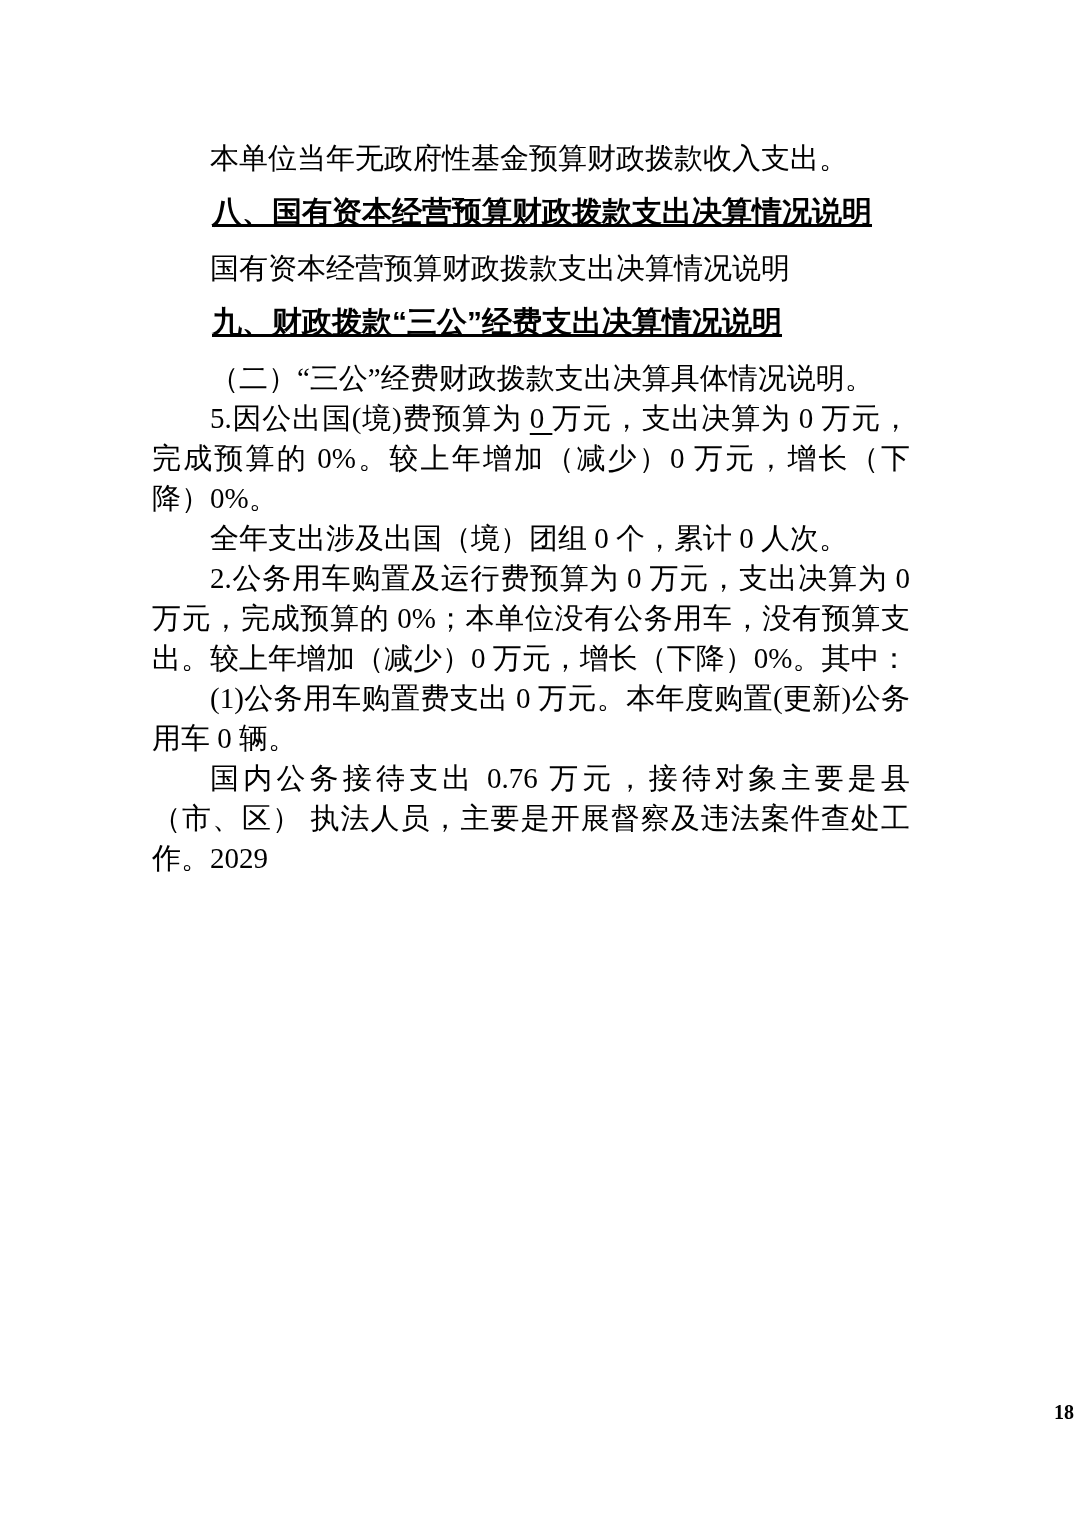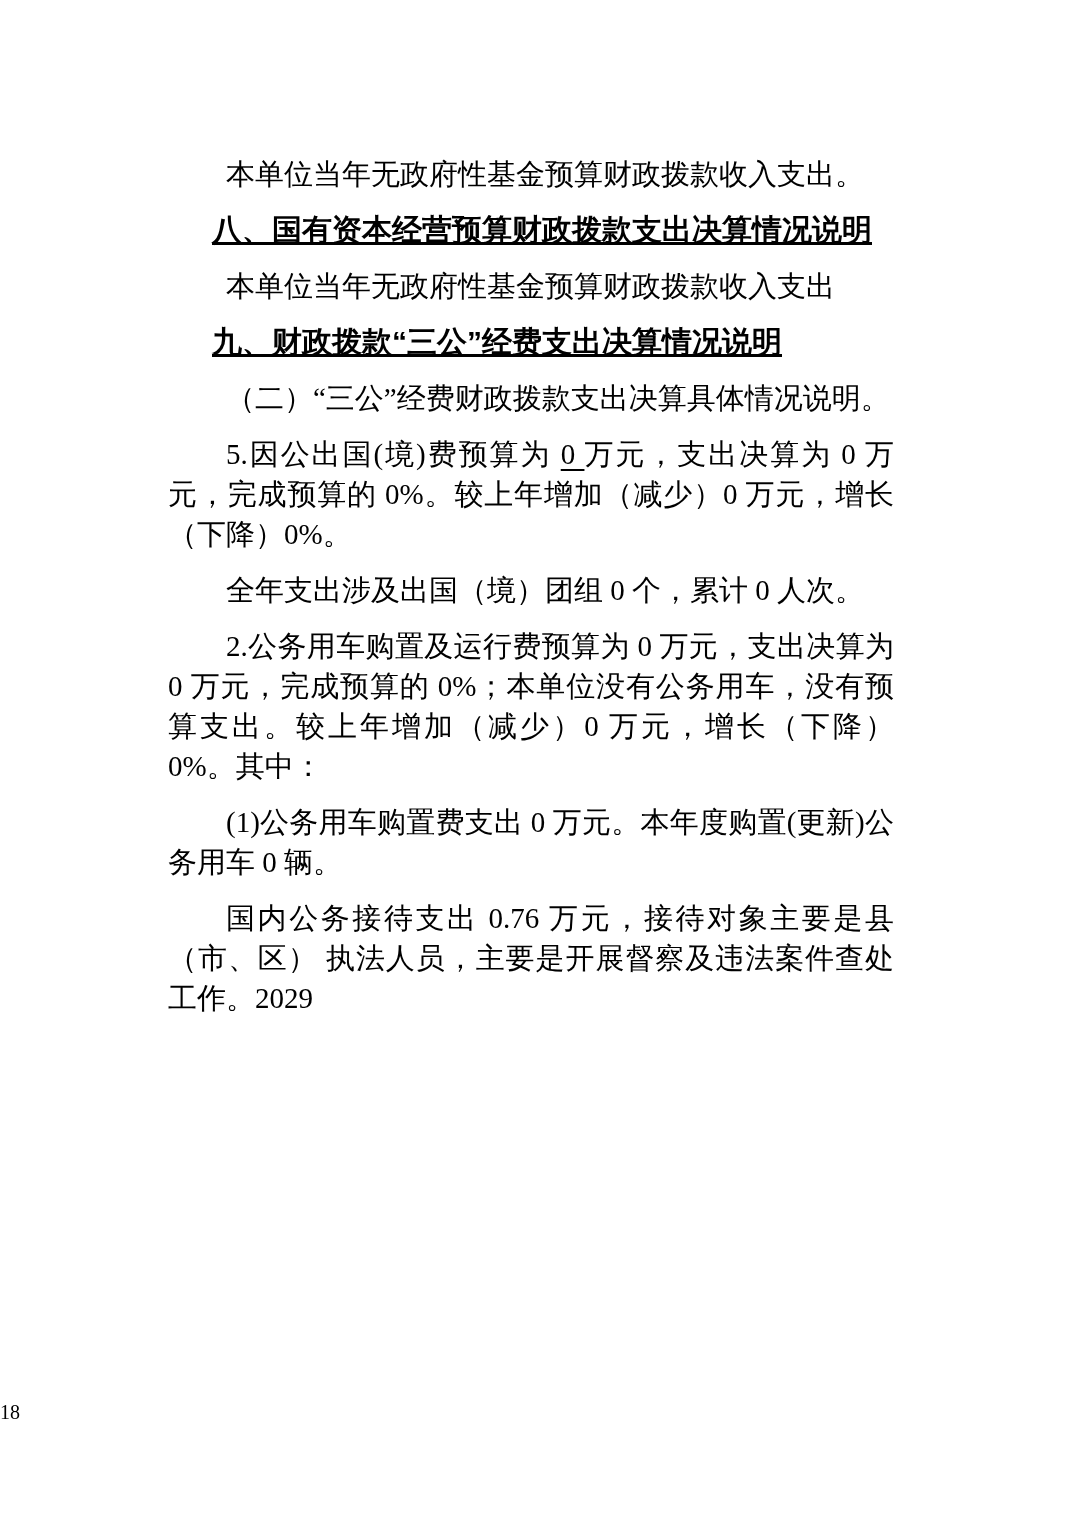--- a/index.html
+++ b/index.html
@@ -16,21 +16,21 @@
     font-family: "Liberation Serif", "DejaVu Serif", serif;
     overflow: hidden;
   }
   .content {
     position: absolute;
     left: 152px;
     top: 138px;
     width: 758px;
   }
   p.body {
-    margin: 16px;
+    margin: 0;
     font-size: 29px;
     line-height: 40px;
     text-align: justify;
     text-indent: 2em;
     font-weight: 400;
     word-break: break-all;
   }
   p.heading {
     margin: 14px 0 16px 0;
     font-family: "Liberation Sans", "DejaVu Sans", sans-serif;
@@ -44,37 +44,38 @@
   .underline {
     text-decoration: underline;
     text-underline-offset: 5px;
     white-space: pre;
   }
   .footer {
     position: absolute;
     top: 1398px;
     left: 0;
     width: 100%;
-    text-align: left;
+    text-align: right;
     font-size: 20px;
     line-height: 28px;
     font-family: "Liberation Serif", "DejaVu Serif", serif;
+    font-weight: bold;
   }
 </style>
 </head>
 <body>
 
 <div class="page">
   <div class="content">
 
     <p class="body">本单位当年无政府性基金预算财政拨款收入支出。</p>
 
     <p class="heading">八、国有资本经营预算财政拨款支出决算情况说明</p>
 
-    <p class="body">本单位当年无政府性基金预算财政拨款收入支出</p>
+    <p class="body">国有资本经营预算财政拨款支出决算情况说明</p>
 
     <p class="heading">九、财政拨款“三公”经费支出决算情况说明</p>
 
 
     <p class="body">（二）“三公”经费财政拨款支出决算具体情况说明。</p>
 
     <p class="body">
       <span>5.因公出国(境)费预算为 </span><span class="underline">0 </span><span>万元，支出决算为 0 万元，完成预算的 0%。较上年增加（减少）0 万元，增长（下降）0%。</span>
     </p>
 

